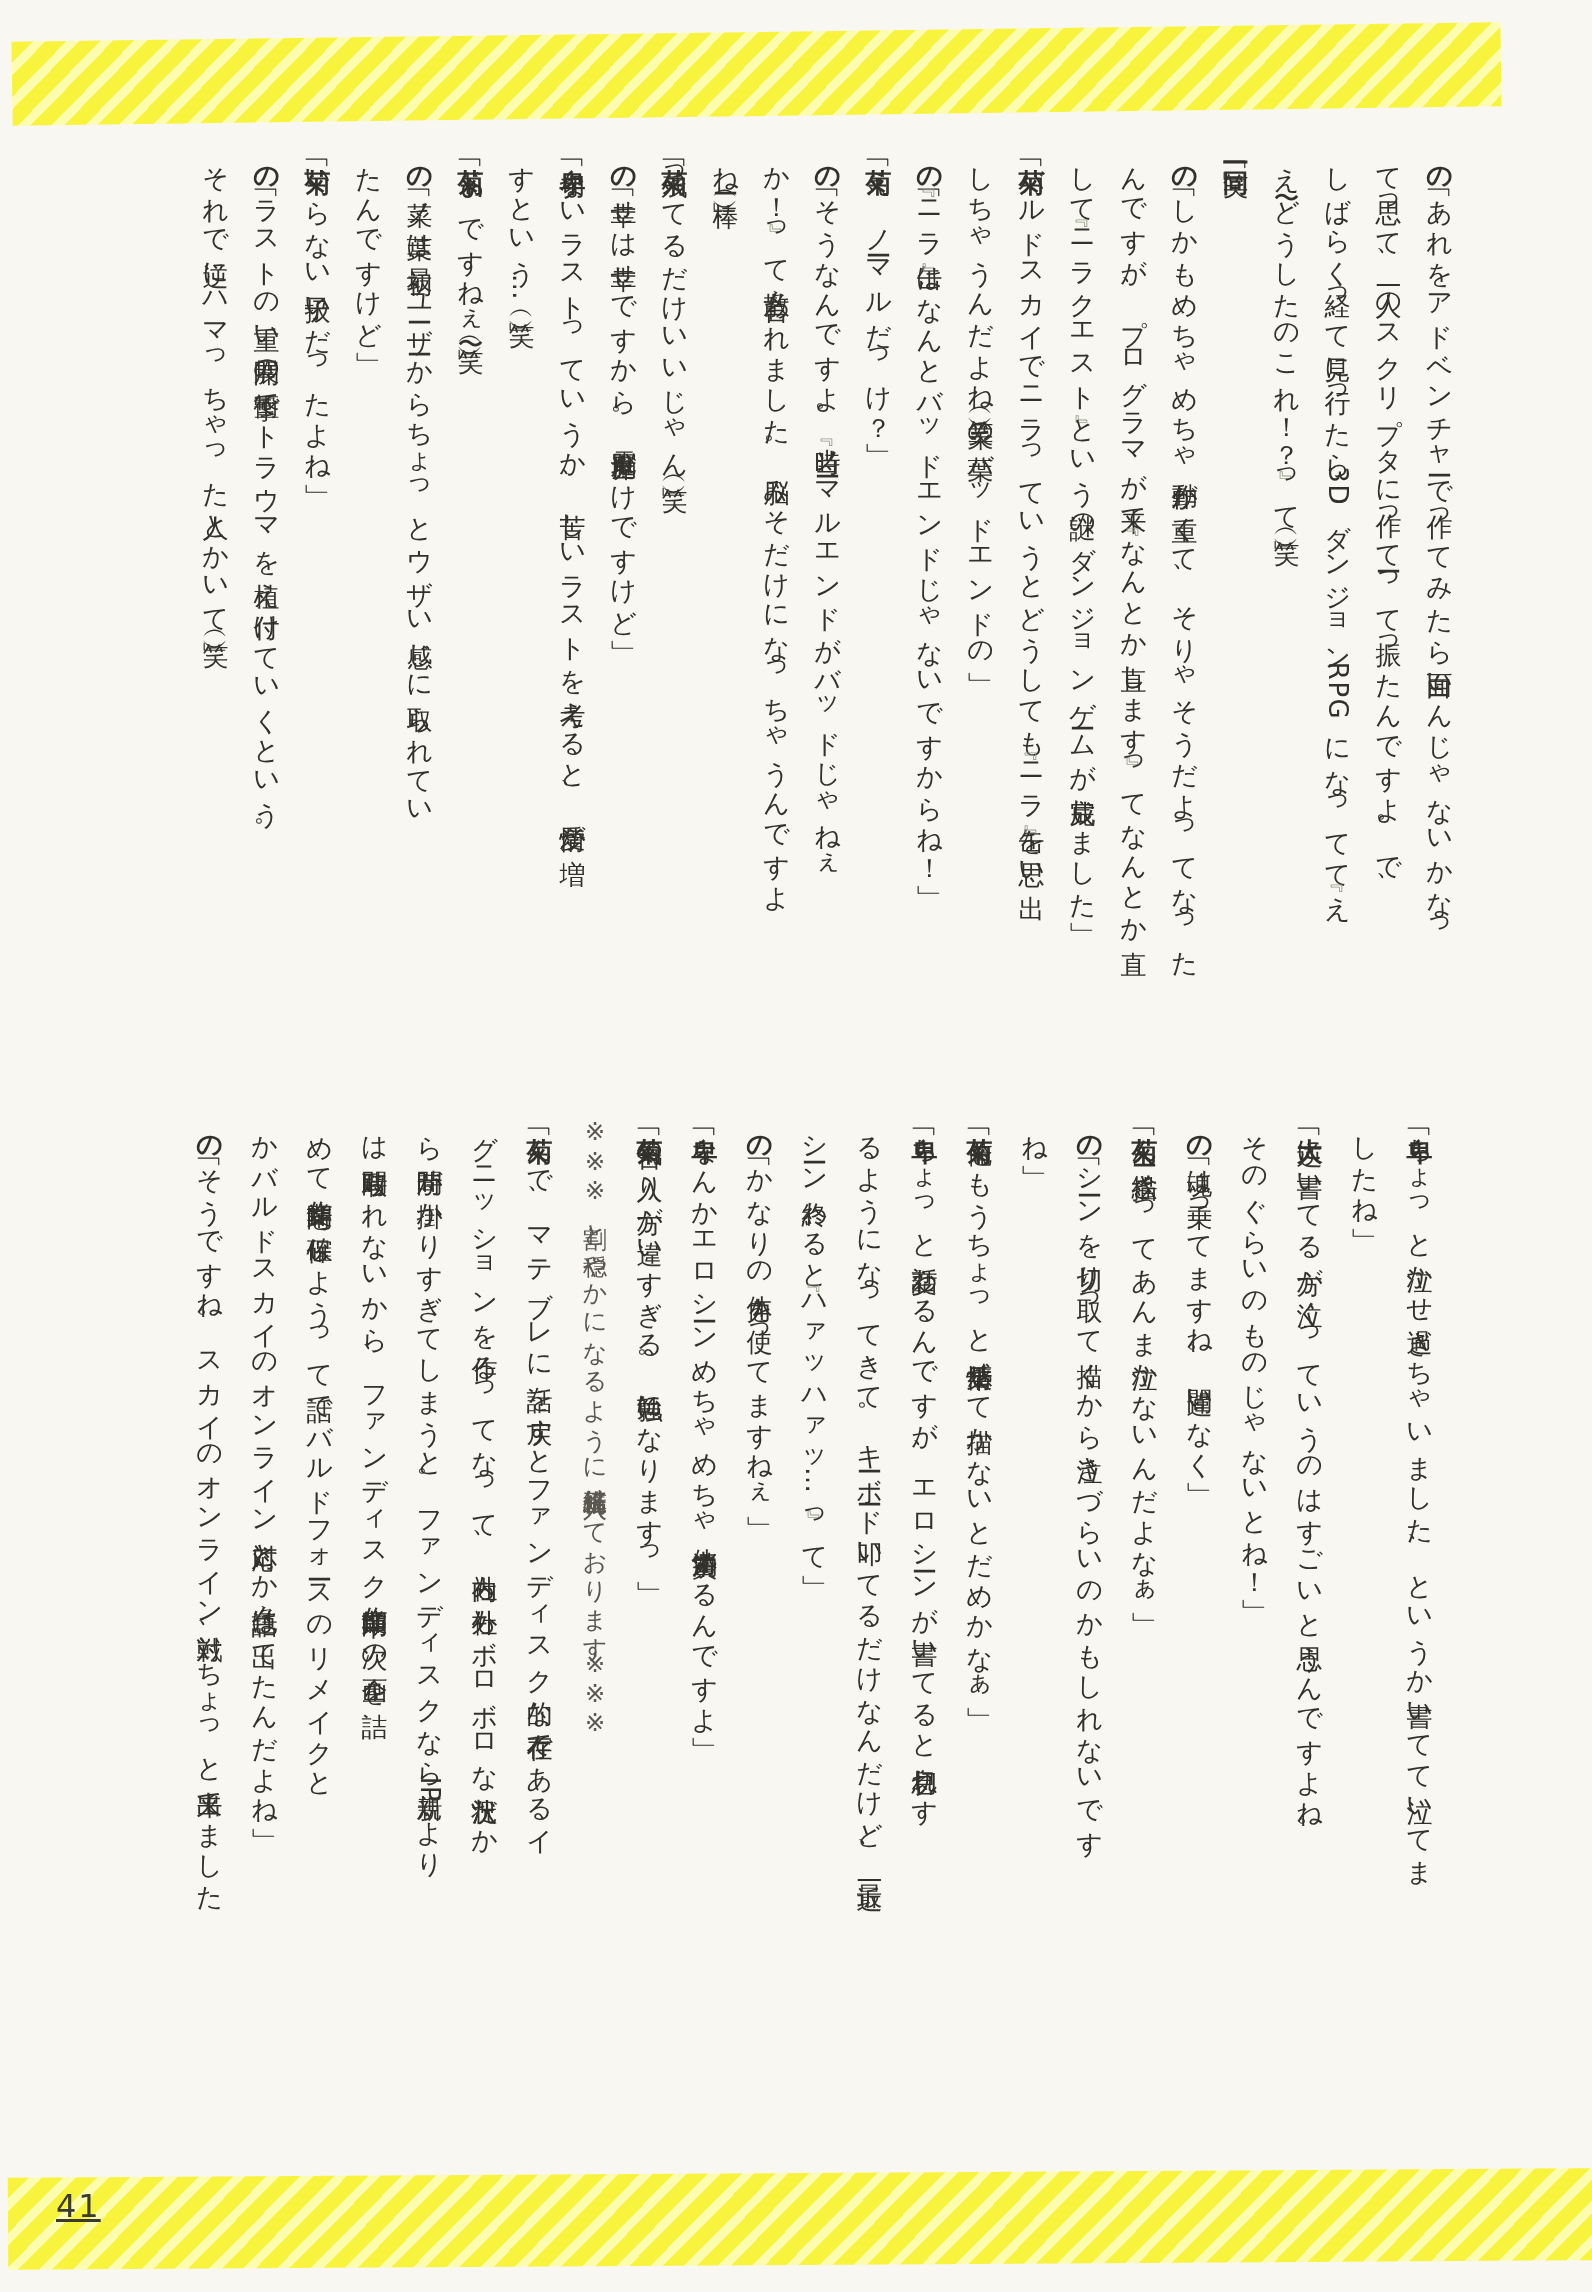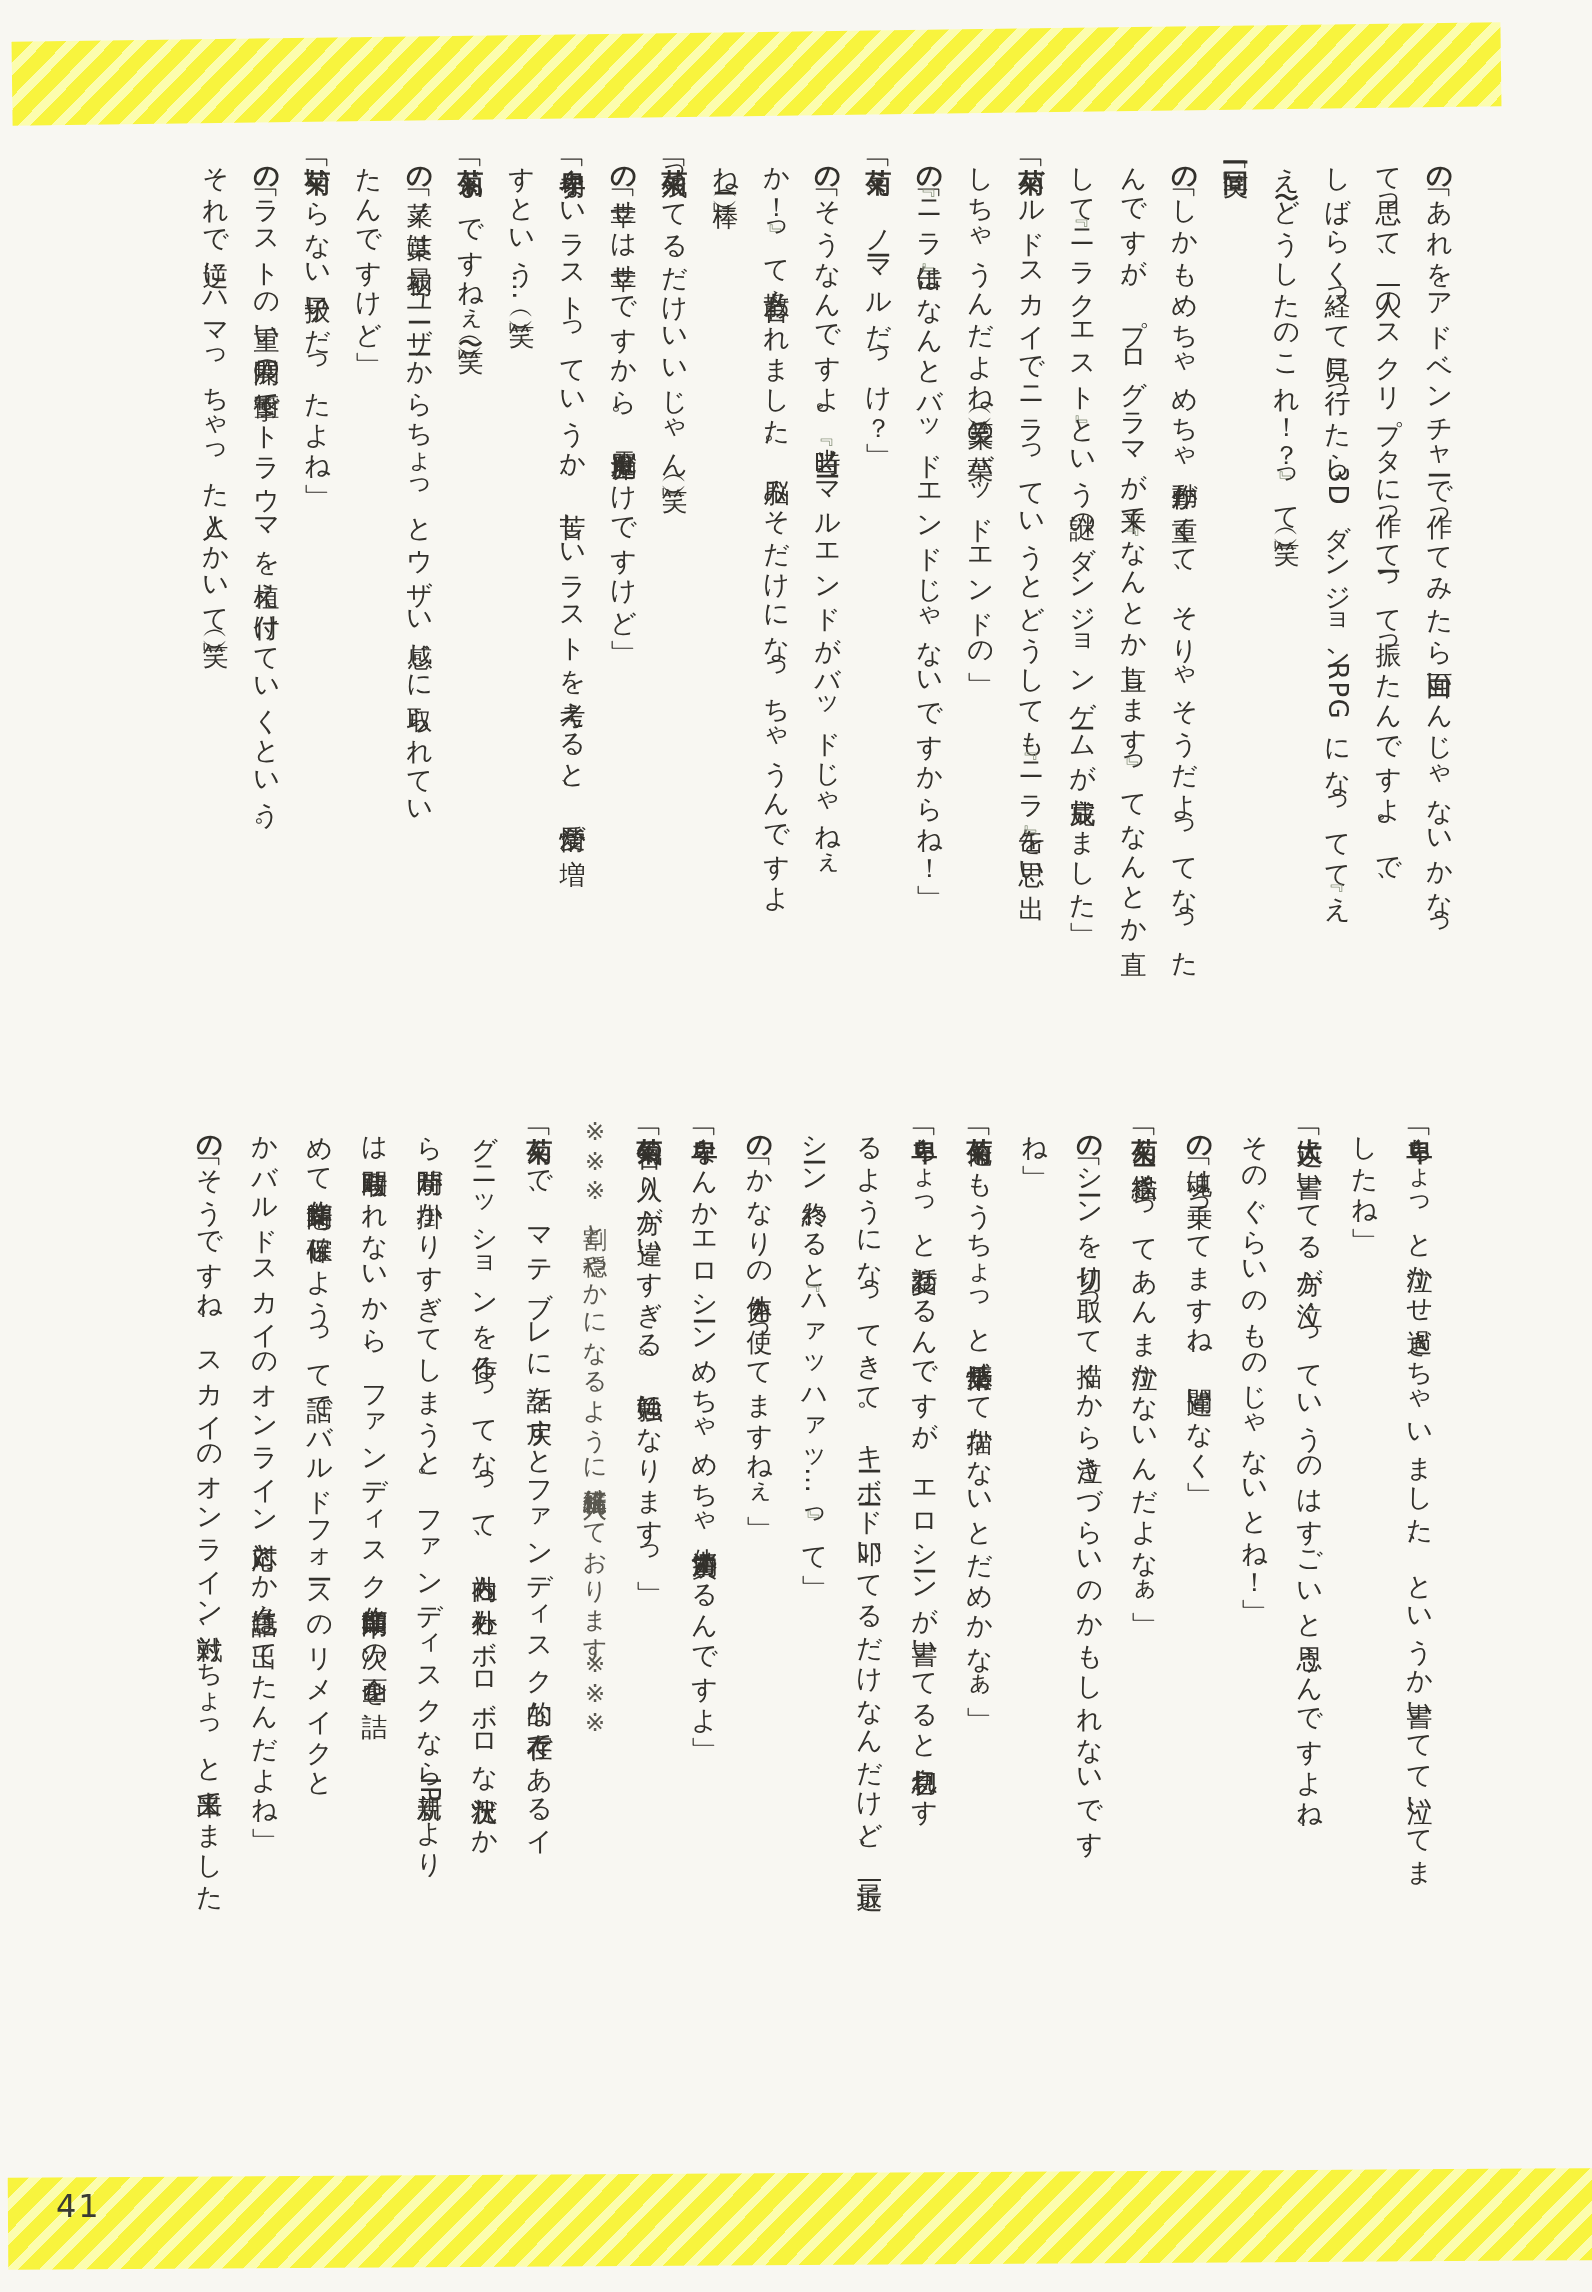--- a/index.html
+++ b/index.html
@@ -28,20 +28,21 @@
     left:8px; top:2173px; width:1594px; height:92px;
     transform:rotate(-0.35deg);
   }
   .page-number{
     position:absolute;
     left:56px; top:2187px;
     font-size:32px;
     color:#3a3a33;
     letter-spacing:2px;
     z-index:2;
+    text-decoration:underline;
   }
   
   .vblock{
     position:absolute;
     writing-mode:vertical-rl;
     text-orientation:mixed;
     height:858px;
     color:var(--ink,#33312c);
     font-size:26px;
     letter-spacing:1.5px;

